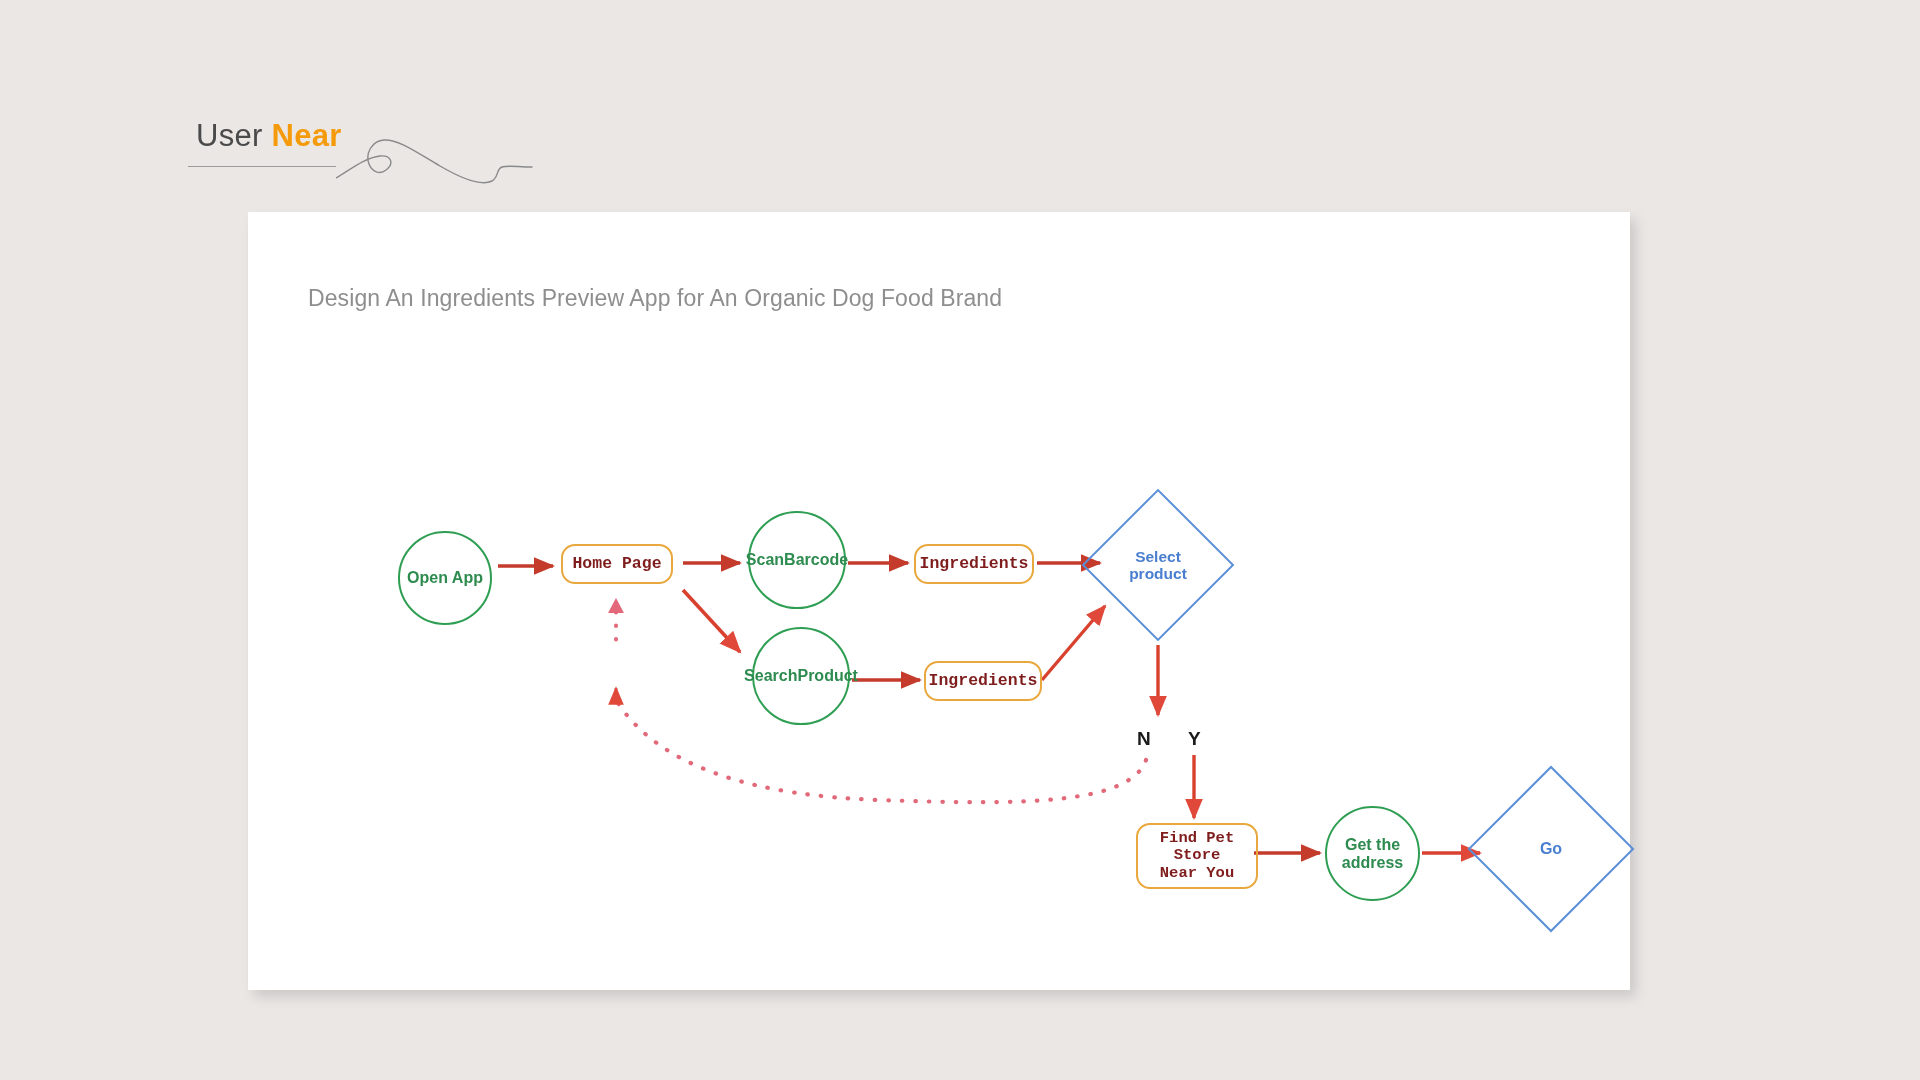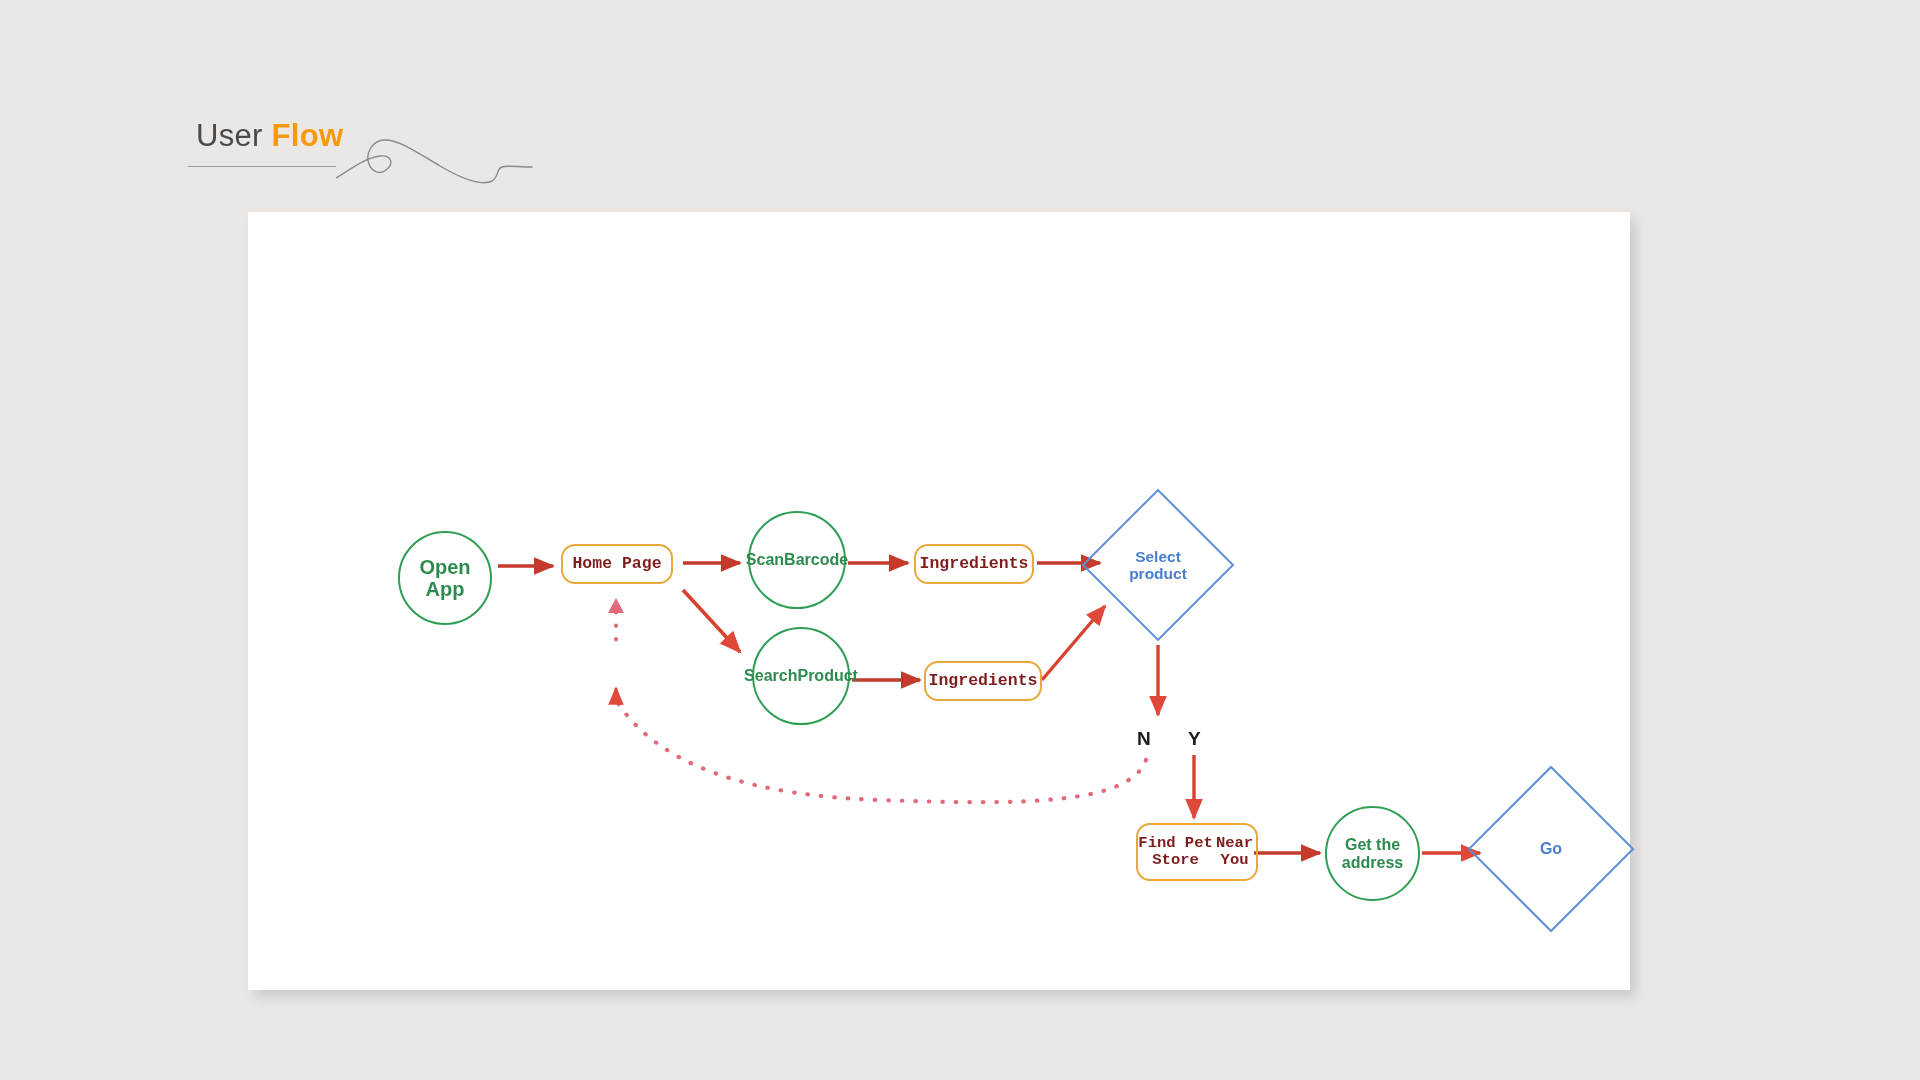--- a/index.html
+++ b/index.html
@@ -141,31 +141,32 @@
     font-size: 19px;
   }
 </style>
 </head>
 <body>
 
 <div id="root">
 
   <div class="header">
     <div class="header-title">
-      <span>User </span><span class="accent">Flow</span>
+      <span>User </span><span class="accent">Near</span>
     </div>
     <div class="header-underline"></div>
     <svg class="header-squiggle" width="270" height="60" viewBox="0 0 270 60">
       <path d="M0 44 C 14 36, 28 24, 44 22 C 56 21, 58 30, 50 36 C 44 41, 36 38, 33 30
                C 29 19, 36 7, 48 6 C 62 5, 80 18, 104 32 C 128 46, 146 52, 156 47
                C 163 43, 160 35, 166 33 C 172 31, 182 33, 196 33" fill="none" stroke="#8a8a8a" stroke-width="1.4" stroke-linecap="round"></path>
     </svg>
   </div>
 
   <div class="slide-card"></div>
+  <div class="slide-subtitle">Design An Ingredients Preview App for An Organic Dog Food Brand</div>
 
   <svg class="flow-layer" viewBox="0 0 1920 1080">
     <defs>
       <marker id="arrowhead" markerWidth="7" markerHeight="7" refX="5.6" refY="3.1" orient="auto" markerUnits="strokeWidth">
         <path d="M0,0.5 L6.2,3.1 L0,5.7 z" fill="#C53B2B"></path>
       </marker>
       <marker id="arrowhead2" markerWidth="7" markerHeight="7" refX="5.6" refY="3.1" orient="auto" markerUnits="strokeWidth">
         <path d="M0,0.5 L6.2,3.1 L0,5.7 z" fill="#E0493A"></path>
       </marker>
     </defs>
@@ -191,21 +192,21 @@
     <line x1="1254" y1="853" x2="1320" y2="853" stroke="#C53B2B" stroke-width="3.4" marker-end="url(#arrowhead)"></line>
 
     <line x1="1422" y1="853" x2="1480" y2="853" stroke="#D9412F" stroke-width="3.4" marker-end="url(#arrowhead2)"></line>
 
     <path d="M1146 760 C 1130 805, 1020 805, 880 800 C 760 796, 660 770, 616 700" fill="none" stroke="#E2697A" stroke-width="4.2" stroke-linecap="round" stroke-dasharray="0.5 13"></path>
     <path d="M616 700 l0 -12" stroke="#E2697A" stroke-width="3" marker-end="url(#arrowhead2)"></path>
     <path d="M608 613 L616 598 L624 613 z" fill="#E2697A"></path>
     <path d="M616 612 L616 640" stroke="#E2697A" stroke-width="4" stroke-linecap="round" stroke-dasharray="0.5 13"></path>
   </svg>
 
-  <div class="node node-circle" style="left:398px; top:531px; width:94px; height:94px; font-size:20px;">
+  <div class="node node-circle" style="left:398px; top:531px; width:94px; height:94px; font-size:16px;">
     <span>Open App</span>
   </div>
 
   <div class="node node-box" style="left:561px; top:544px; width:112px; height:40px; font-size:16.5px;">
     <span>Home Page</span>
   </div>
 
   <div class="node node-circle" style="left:748px; top:511px; width:98px; height:98px; font-size:16px; ">
     <span>Scan</span>
     <span>Barcode</span>
@@ -228,21 +229,21 @@
     <div class="node-diamond-shape"></div>
     <div class="node-diamond-label" style="font-size:15.5px; flex-direction:column;">
       <span>Select</span>
       <span>product</span>
     </div>
   </div>
 
   <div class="branch-label" style="left:1137px; top:728px;">N</div>
   <div class="branch-label" style="left:1188px; top:728px;">Y</div>
 
-  <div class="node node-box" style="left:1136px; top:823px; width:122px; height:58px; font-size:15.5px; flex-direction:row;">
+  <div class="node node-box" style="left:1136px; top:823px; width:122px; height:66px; font-size:15.5px; flex-direction:column;">
     <span>Find Pet Store</span>
     <span>Near You</span>
   </div>
 
   <div class="node node-circle" style="left:1325px; top:806px; width:95px; height:95px; font-size:16px; flex-direction:column;">
     <span>Get the</span>
     <span>address</span>
   </div>
 
   <div class="node-diamond-wrap" style="left:1492px; top:790px; width:118px; height:118px;">

